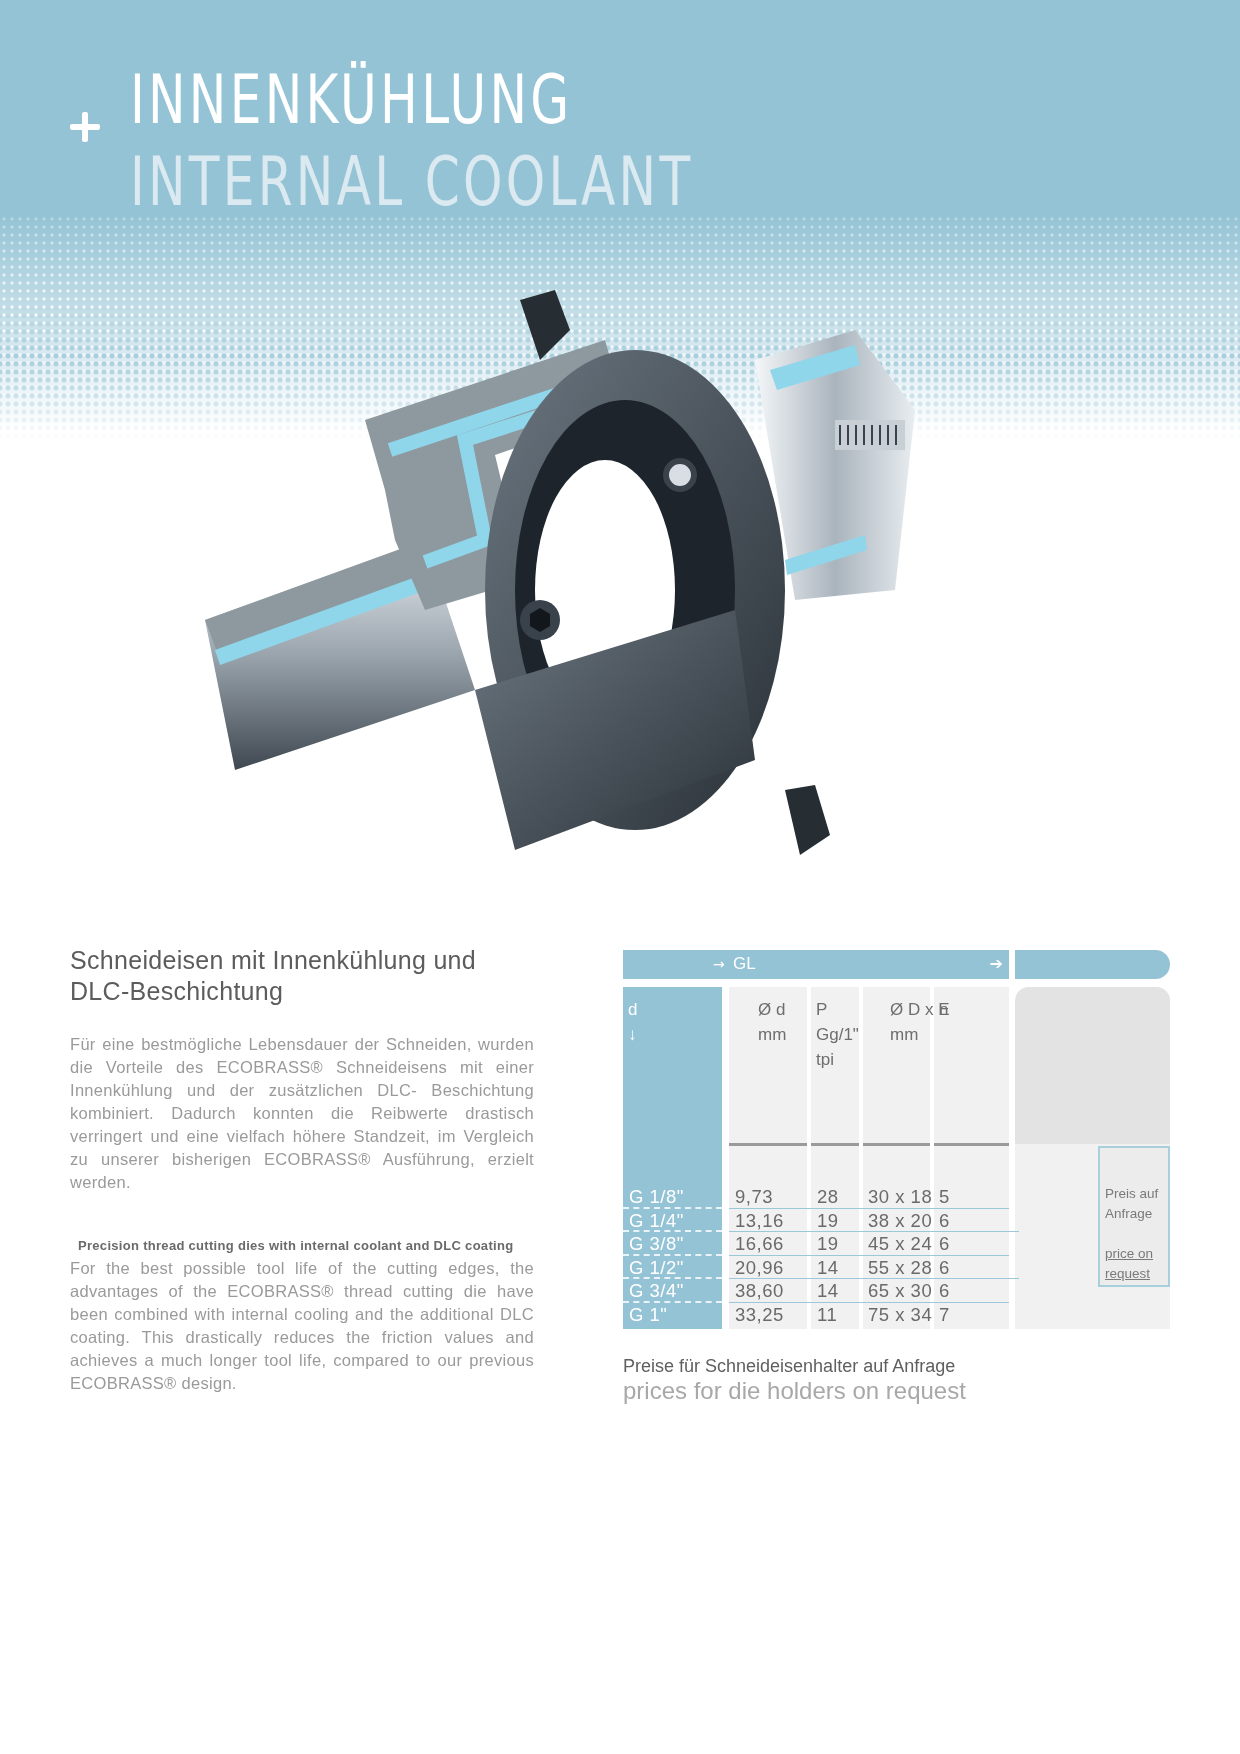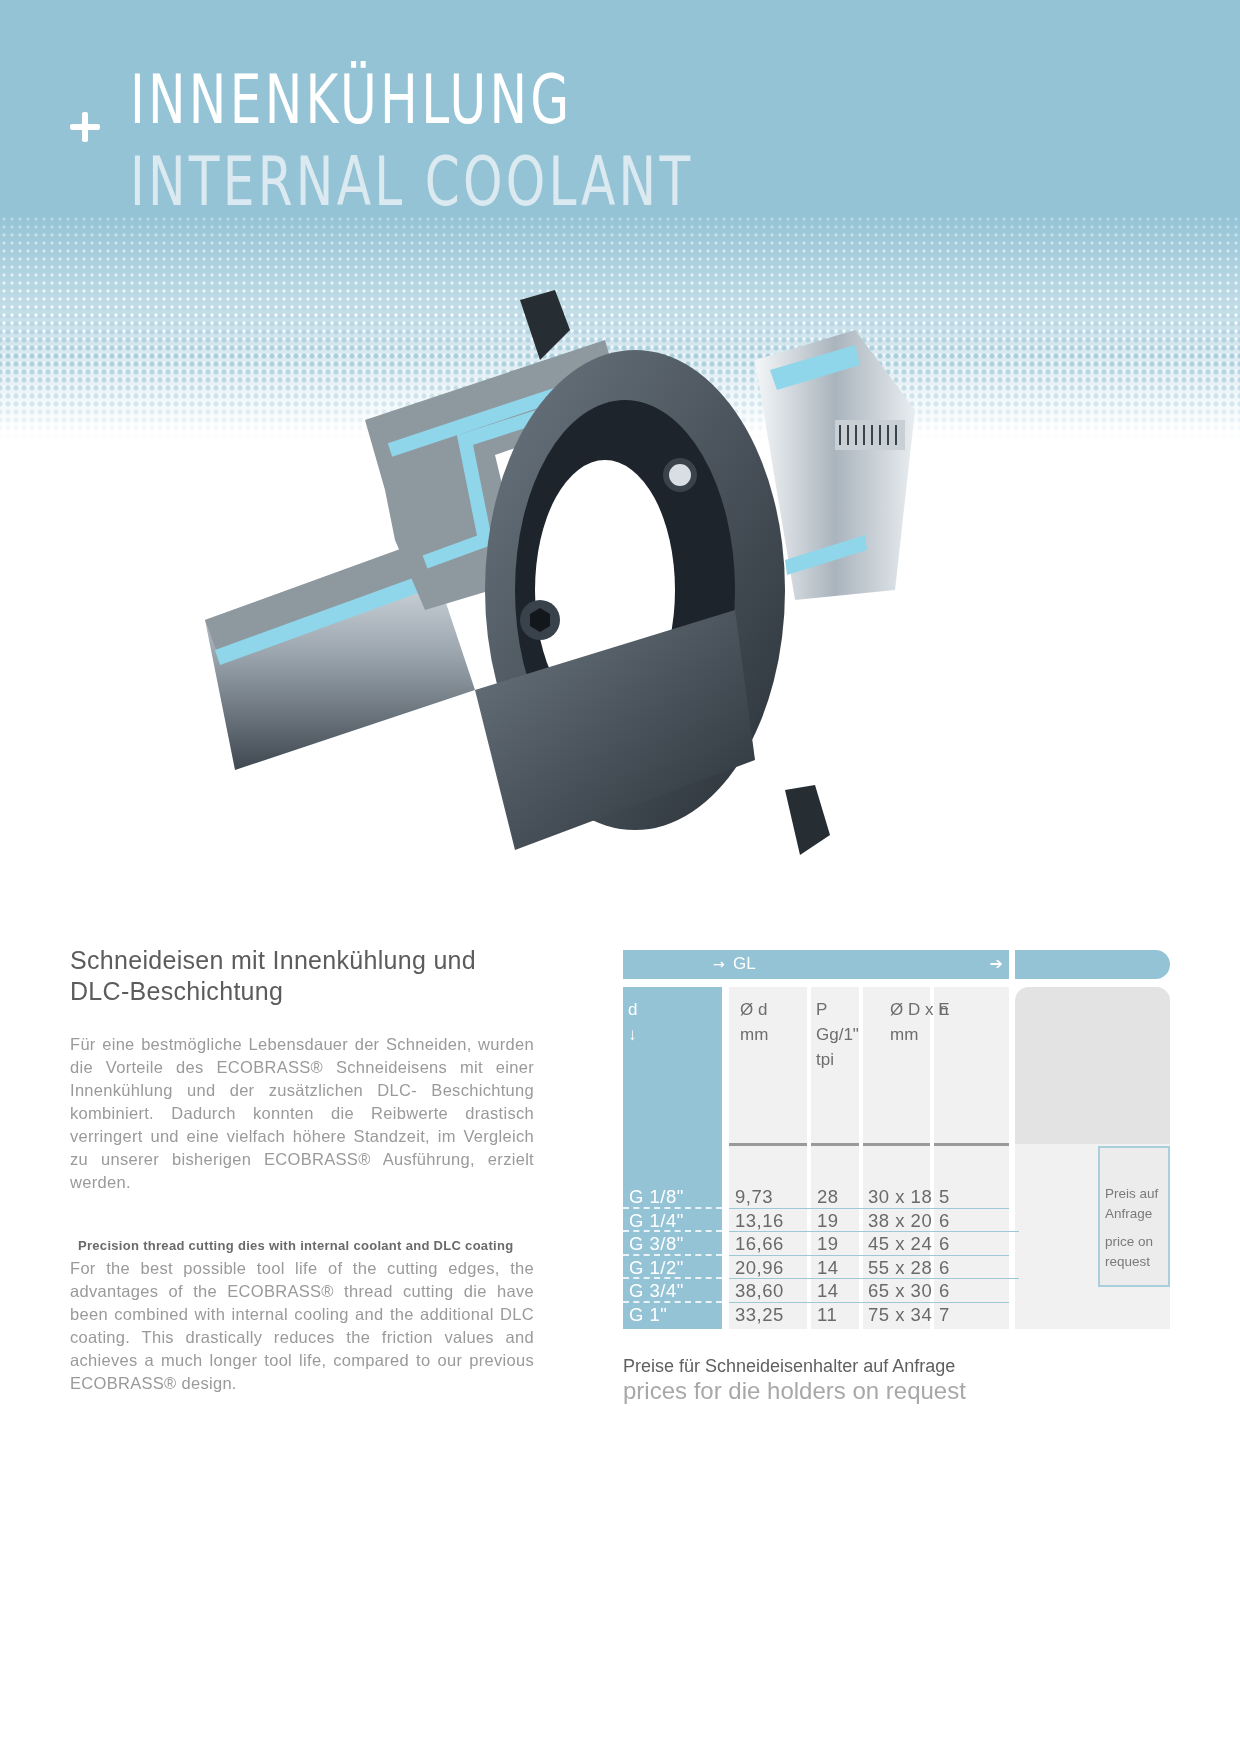--- a/index.html
+++ b/index.html
@@ -99,28 +99,28 @@
   }
   .col-price .price-head { position: absolute; left: 0; top: 0; width: 155px; height: 157px; background: #e3e3e3; }
   .col-price .price-box {
     position: absolute; left: 83px; top: 159px; width: 72px; height: 141px;
     background: #ececec; border: 2px solid #a9cfdd; padding-left: 34px;
   }
   .price-text {
     position: absolute; left: 5px; top: 36px; font-size: 13.5px; line-height: 20px;
     color: #7a7a7a; font-family: "Liberation Sans", sans-serif;
   }
-  .price-text .en { margin-top: 8px; display: block; }
+  .price-text .en { margin-top: 20px; display: block; text-decoration: underline; }
 
   .hdr {
     position: absolute; top: 997px; font-size: 17px; line-height: 25px;
     font-family: "Liberation Sans", sans-serif; color: #6e6e6e; white-space: pre;
   }
   .hdr-d { left: 628px; color: #ffffff; }
-  .hdr-od { left: 740px; }
+  .hdr-od { left: 758px; }
   .hdr-p  { left: 816px; }
   .hdr-de { left: 890px; }
   .hdr-n  { left: 939px; }
 
   .hdr-rule { position: absolute; top: 1143px; height: 3px; background: #9a9a9a; }
 
   .rows { position: absolute; left: 623px; top: 1185px; width: 390px; }
   .row { position: relative; height: 23.5px; }
   .cell {
     position: absolute; top: 0; font-size: 18.5px; line-height: 23px;

